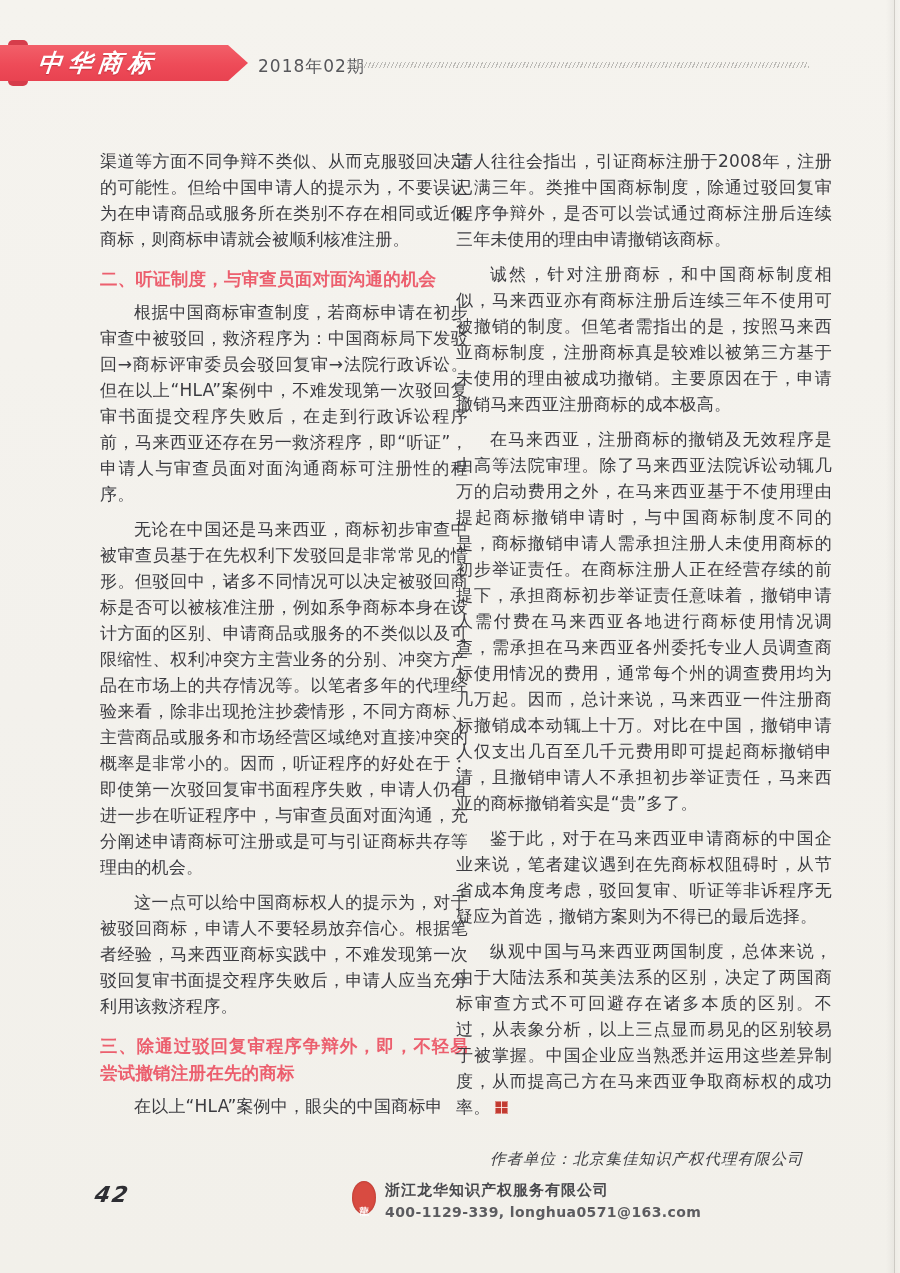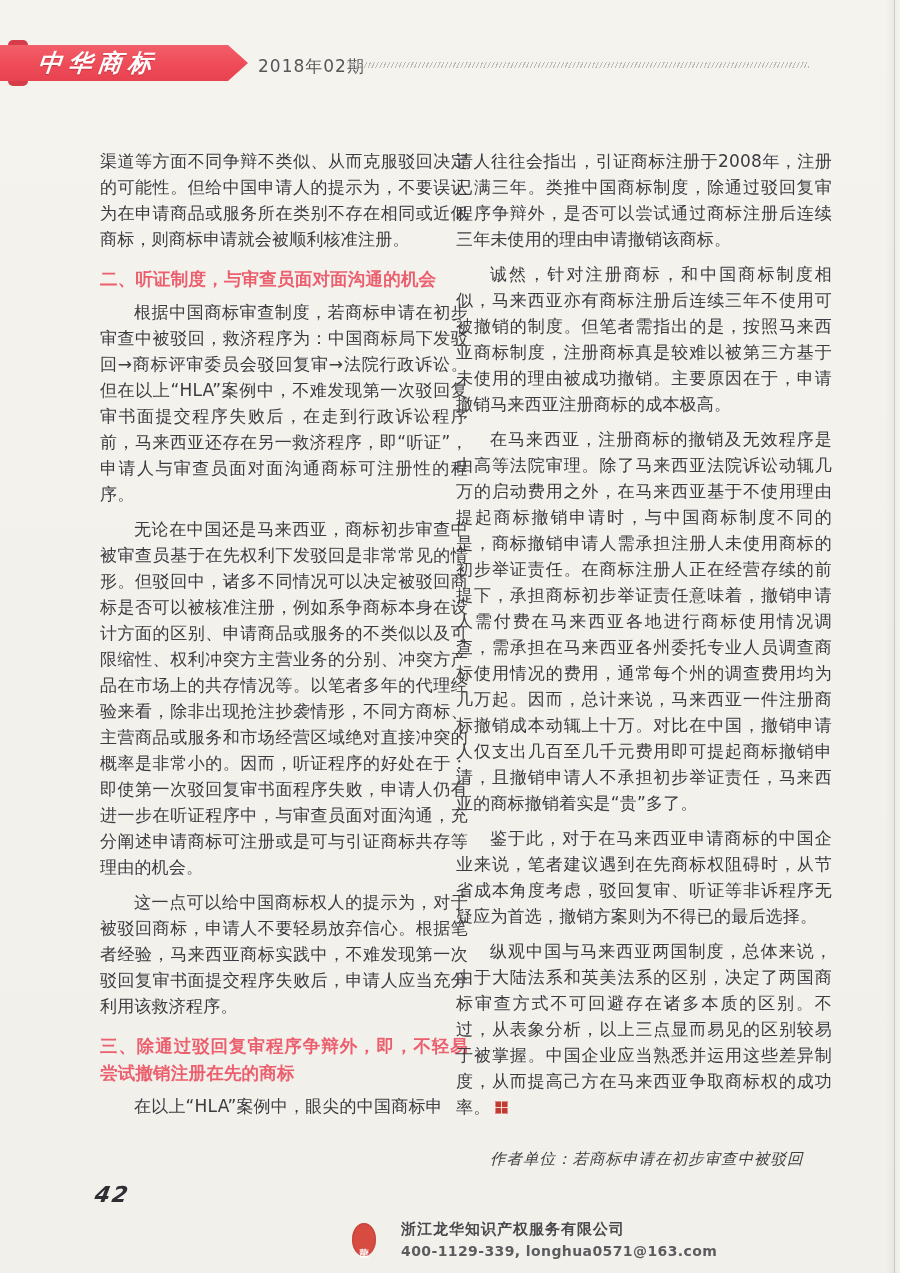--- a/index.html
+++ b/index.html
@@ -69,21 +69,21 @@
     font-style:italic; font-size:15.5px; color:#3e3e42; letter-spacing:1px;
   }
   
   .page-number {
     position:absolute; left:95px; top:1182px;
     font-size:22px; font-weight:bold; font-style:italic; color:#2e2e33;
     letter-spacing:2px; transform:skewX(-10deg);
   }
   .footer-brand {
     position:absolute; left:352px; top:1181px;
-    display:flex; align-items:center; gap:25px;margin-top:39px;
+    display:flex; align-items:flex-start; gap:9px;
   }
   .footer-seal {
     width:24px; height:33px; background:#d84b41; border-radius:50%;
     color:#fff; font-size:10px; line-height:1.15;
     display:flex; align-items:center; justify-content:center;
     writing-mode:vertical-rl; text-orientation:upright;
     box-shadow:inset 0 0 2px rgba(120,20,15,.6);
   }
   .footer-text { display:flex; flex-direction:column; }
   .footer-company { font-size:15px; font-weight:bold; color:#4a4a4e; letter-spacing:1px; }
@@ -110,21 +110,21 @@
     <div class="section-heading">三、除通过驳回复审程序争辩外，即，不轻易尝试撤销注册在先的商标</div>
     <p class="indent">在以上“HLA”案例中，眼尖的中国商标申</p>
   </div>
 
   <div class="col col-right">
     <p>请人往往会指出，引证商标注册于2008年，注册已满三年。类推中国商标制度，除通过驳回复审程序争辩外，是否可以尝试通过商标注册后连续三年未使用的理由申请撤销该商标。</p>
     <p class="indent">诚然，针对注册商标，和中国商标制度相似，马来西亚亦有商标注册后连续三年不使用可被撤销的制度。但笔者需指出的是，按照马来西亚商标制度，注册商标真是较难以被第三方基于未使用的理由被成功撤销。主要原因在于，申请撤销马来西亚注册商标的成本极高。</p>
     <p class="indent">在马来西亚，注册商标的撤销及无效程序是由高等法院审理。除了马来西亚法院诉讼动辄几万的启动费用之外，在马来西亚基于不使用理由提起商标撤销申请时，与中国商标制度不同的是，商标撤销申请人需承担注册人未使用商标的初步举证责任。在商标注册人正在经营存续的前提下，承担商标初步举证责任意味着，撤销申请人需付费在马来西亚各地进行商标使用情况调查，需承担在马来西亚各州委托专业人员调查商标使用情况的费用，通常每个州的调查费用均为几万起。因而，总计来说，马来西亚一件注册商标撤销成本动辄上十万。对比在中国，撤销申请人仅支出几百至几千元费用即可提起商标撤销申请，且撤销申请人不承担初步举证责任，马来西亚的商标撤销着实是“贵”多了。</p>
     <p class="indent">鉴于此，对于在马来西亚申请商标的中国企业来说，笔者建议遇到在先商标权阻碍时，从节省成本角度考虑，驳回复审、听证等非诉程序无疑应为首选，撤销方案则为不得已的最后选择。</p>
     <p class="indent"><span>纵观中国与马来西亚两国制度，总体来说，由于大陆法系和英美法系的区别，决定了两国商标审查方式不可回避存在诸多本质的区别。不过，从表象分析，以上三点显而易见的区别较易于被掌握。中国企业应当熟悉并运用这些差异制度，从而提高己方在马来西亚争取商标权的成功率。</span><span class="end-seal"></span></p>
-    <div class="author-note">作者单位：若商标申请在初步审查中被驳回</div>
+    <div class="author-note">作者单位：北京集佳知识产权代理有限公司</div>
   </div>
 
   <span class="page-number">42</span>
   <div class="footer-brand">
     <span class="footer-seal">龍華</span>
     <span class="footer-text">
       <span class="footer-company">浙江龙华知识产权服务有限公司</span>
       <span class="footer-contact">400-1129-339, longhua0571@163.com</span>
     </span>
   </div>

